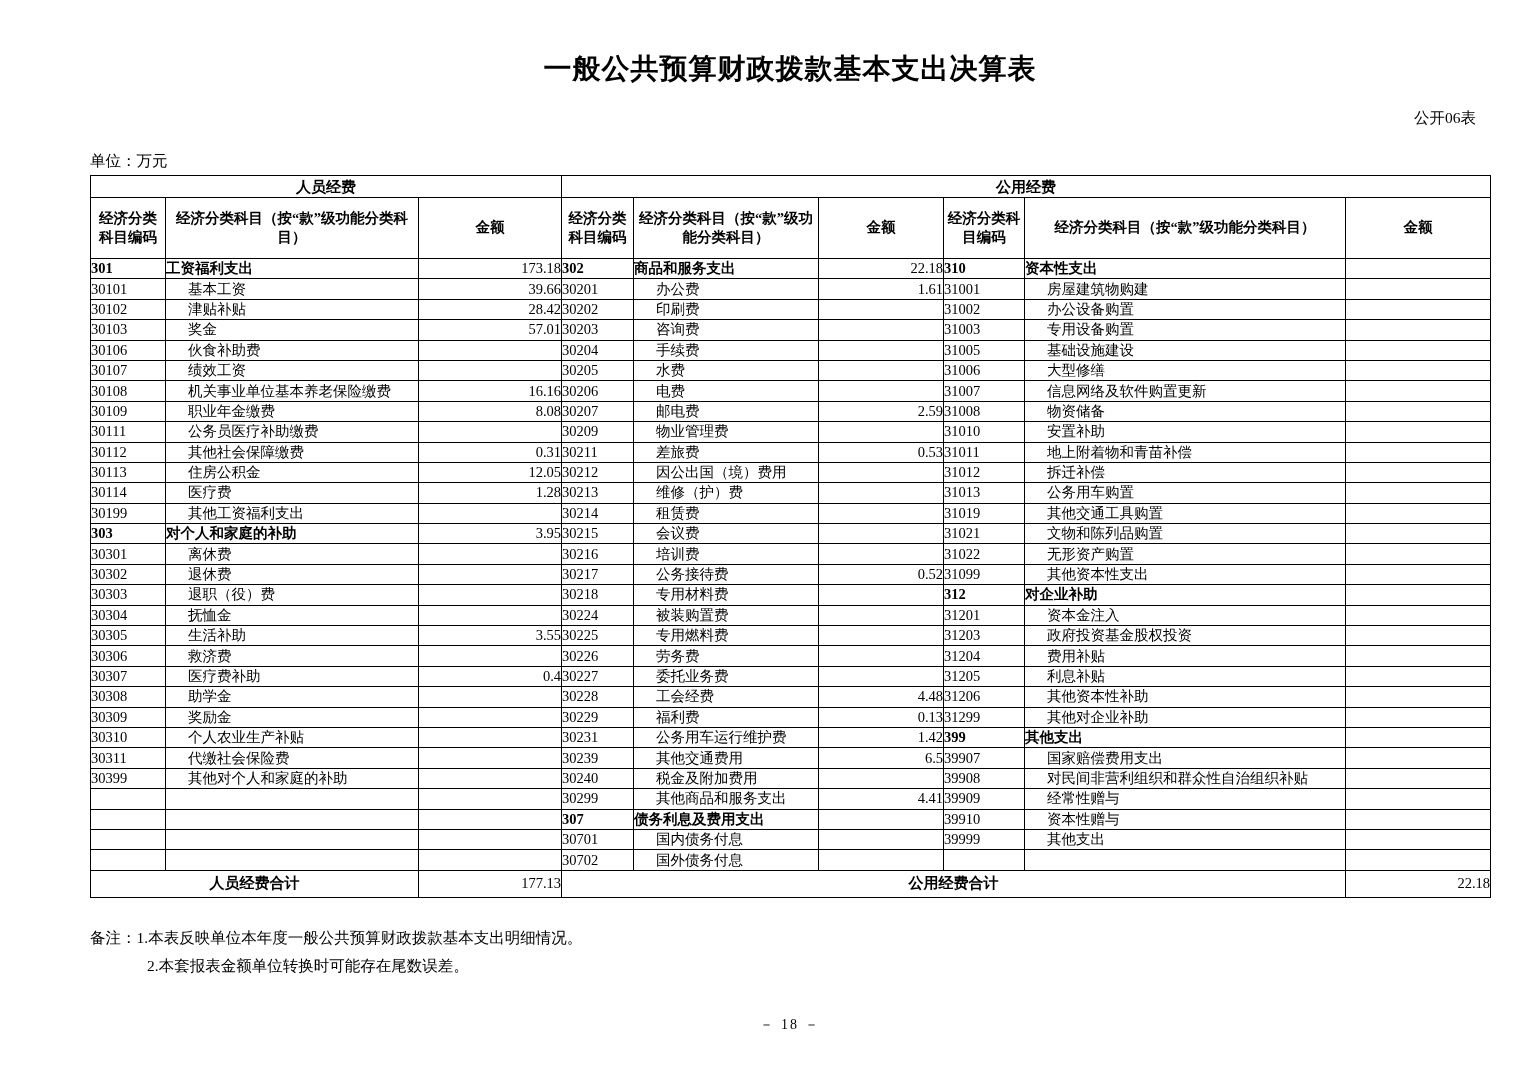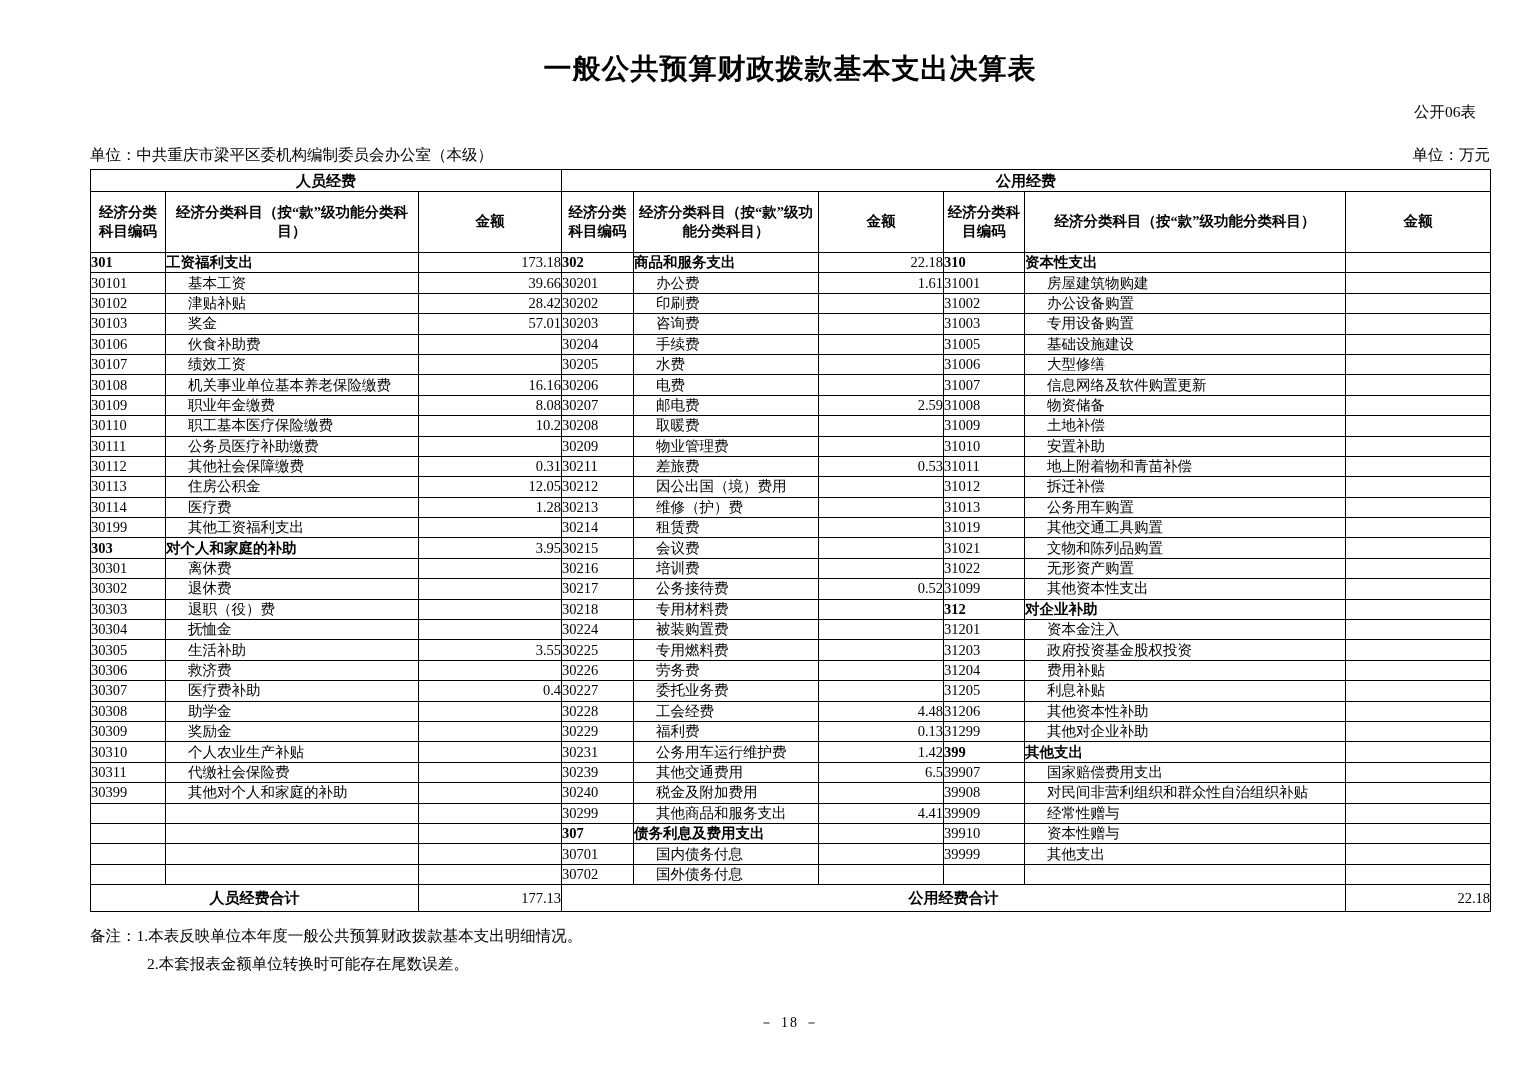--- a/index.html
+++ b/index.html
@@ -17,21 +17,21 @@
     width: 1400px;
     margin-left: 90px;
     text-align: center;
     font-size: 28px;
     font-weight: bold;
     letter-spacing: 1px;
   }
   .form-code {
     width: 1400px;
     margin-left: 90px;
-    margin-top: 14px;
+    margin-top: 20px;
     text-align: right;
     font-size: 15.5px;
     padding-right: 14px;
     box-sizing: border-box;
   }
   .unit-row {
     width: 1400px;
     margin-left: 90px;
     margin-top: 22px;
     display: flex;
@@ -81,21 +81,21 @@
   tr.totals-row td { height: 26px; }
   tr.totals-row td.label {
     font-weight: bold;
     text-align: center;
     font-size: 15px;
   }
   tr.totals-row td.amt { font-size: 14.5px; }
   .notes {
     width: 1400px;
     margin-left: 90px;
-    margin-top: 10px;
+    margin-top: 26px;
     font-size: 15.5px;
     line-height: 28px;
   }
   .notes .note-line-2 { margin-left: 57px; }
   .page-number {
     width: 1400px;
     margin-left: 90px;
     margin-top: 36px;
     text-align: center;
     font-size: 14px;
@@ -105,21 +105,20 @@
 </head>
 <body>
 
 <div class="page">
 
   <div class="doc-title">一般公共预算财政拨款基本支出决算表</div>
 
   <div class="form-code">公开06表</div>
 
   <div class="unit-row">
-    <span>单位：中共重庆市梁平区委机构编制委员会办公室（本级）</span>
     <span>单位：万元</span>
   </div>
 
   <table class="budget">
     <colgroup>
       <col style="width:75px">
         <col style="width:253px">
         <col style="width:143px">
       <col style="width:72px">
         <col style="width:185px">
@@ -228,31 +227,20 @@
           <td class="name sub">职业年金缴费</td>
           <td class="amt">8.08</td>
           <td class="code">30207</td>
           <td class="name sub">邮电费</td>
           <td class="amt">2.59</td>
           <td class="code">31008</td>
           <td class="name sub">物资储备</td>
           <td class="amt"></td>
         </tr>
         <tr>
-          <td class="code">30110</td>
-          <td class="name sub">职工基本医疗保险缴费</td>
-          <td class="amt">10.2</td>
-          <td class="code">30208</td>
-          <td class="name sub">取暖费</td>
-          <td class="amt"></td>
-          <td class="code">31009</td>
-          <td class="name sub">土地补偿</td>
-          <td class="amt"></td>
-        </tr>
-        <tr>
           <td class="code">30111</td>
           <td class="name sub">公务员医疗补助缴费</td>
           <td class="amt"></td>
           <td class="code">30209</td>
           <td class="name sub">物业管理费</td>
           <td class="amt"></td>
           <td class="code">31010</td>
           <td class="name sub">安置补助</td>
           <td class="amt"></td>
         </tr>

